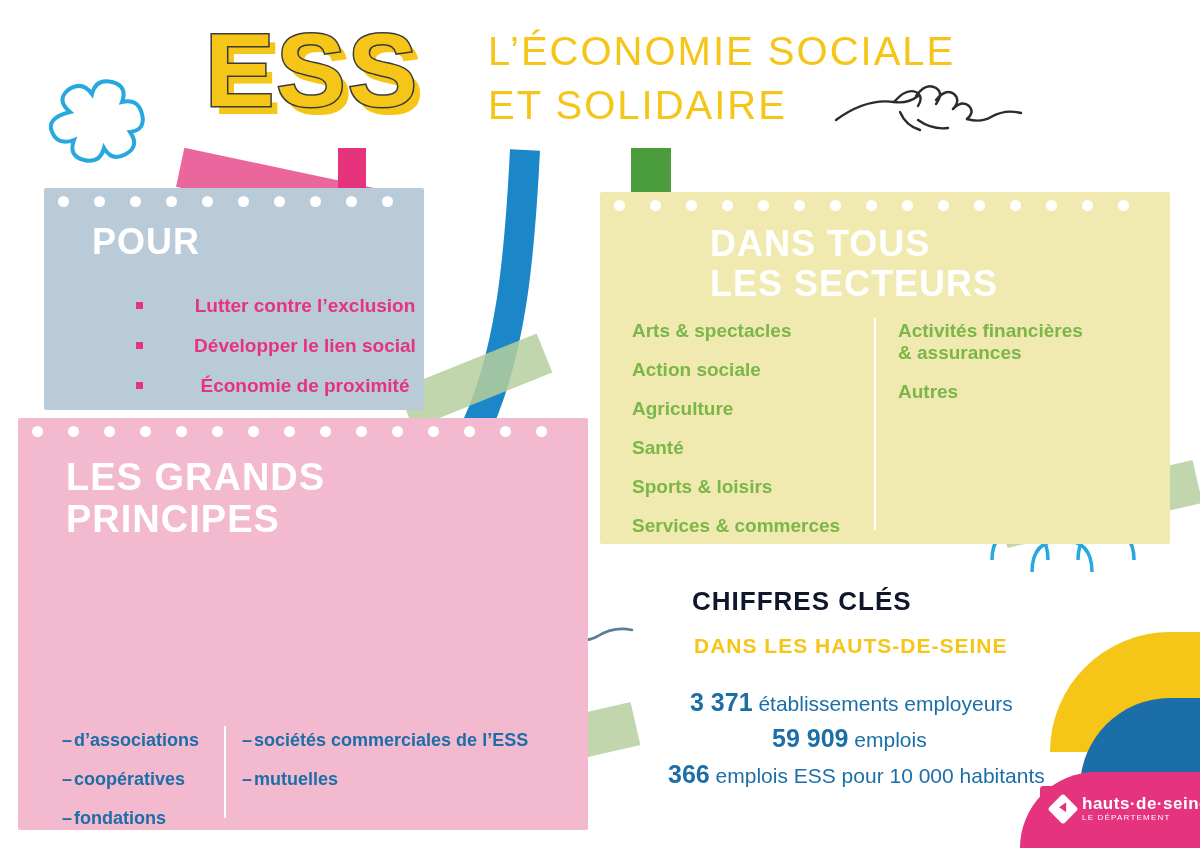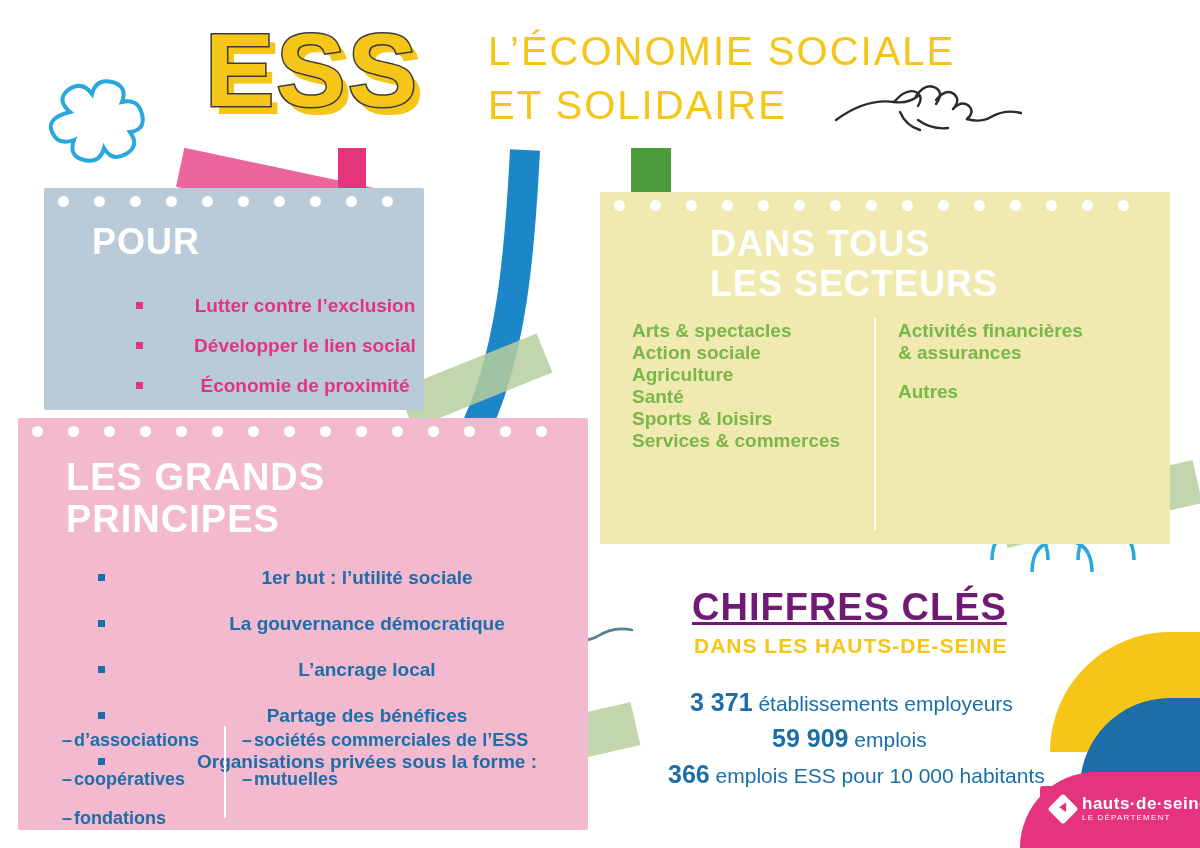--- a/index.html
+++ b/index.html
@@ -97,30 +97,30 @@
   .sub-sep{
     position:absolute;left:224px;top:726px;width:2px;height:92px;background:#ffffff;
   }
 
   
   .sectors{
     position:absolute;left:632px;top:320px;width:520px;
     display:flex;gap:26px;color:#7ab648;font-weight:bold;font-size:19px;
   }
   .sectors .col{display:flex;flex-direction:column;}
-  .sectors .col.left{width:240px;}
+  .sectors .col.left{width:240px;gap:17px;}
   .sectors .col.right{width:250px;gap:17px;color:#7ab648;}
   .sectors-sep{
     position:absolute;left:874px;top:318px;width:2px;height:212px;background:#ffffff;
   }
 
   
   .chiffres-title{
     position:absolute;left:692px;top:586px;
-    color:#701a75;font-size:38px;font-weight:bold;letter-spacing:1px;text-decoration:underline;
+    color:#0f172a;font-size:26px;font-weight:bold;letter-spacing:1px;
   }
   .chiffres-sub{
     position:absolute;left:694px;top:634px;
     color:#f5c518;font-size:21px;font-weight:bold;letter-spacing:1px;
   }
   .chiffre-row{
     position:absolute;color:#1b6ea8;font-size:21px;white-space:nowrap;
   }
   .chiffre-row b{font-size:25px;font-weight:bold;}
   .c1{left:690px;top:688px;}
@@ -295,27 +295,20 @@
         <span style="left:396px"></span>
       <span style="left:432px"></span>
         <span style="left:468px"></span>
         <span style="left:504px"></span>
     </div>
   </div>
   <div class="panel-title t-principes">
     <span>LES GRANDS</span><br>
     <span>PRINCIPES</span>
   </div>
-  <ul class="bullets list-principes">
-    <li>1er but : l’utilité sociale</li>
-    <li>La gouvernance démocratique</li>
-    <li>L’ancrage local</li>
-    <li>Partage des bénéfices</li>
-    <li>Organisations privées sous la forme :</li>
-  </ul>
   <div class="sub-sep"></div>
   <div class="sub-columns">
     <div class="col c1">
       <div class="it">d’associations</div>
       <div class="it">coopératives</div>
       <div class="it">fondations</div>
     </div>
     <div class="col c2">
       <div class="it">sociétés commerciales de l’ESS</div>
       <div class="it">mutuelles</div>

